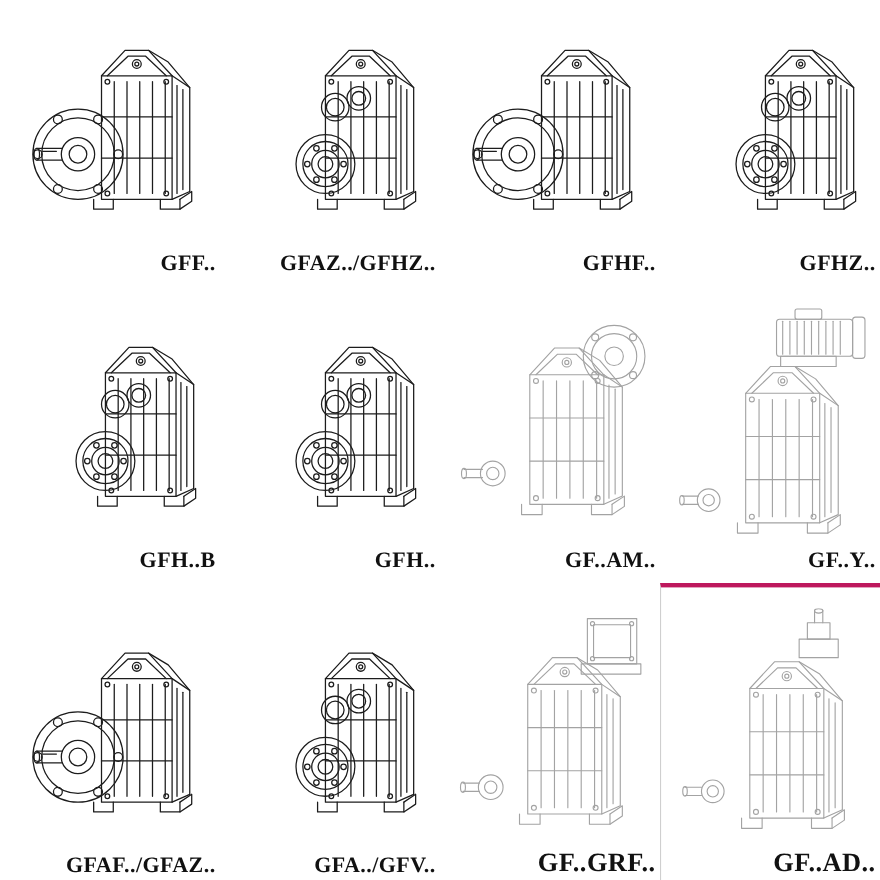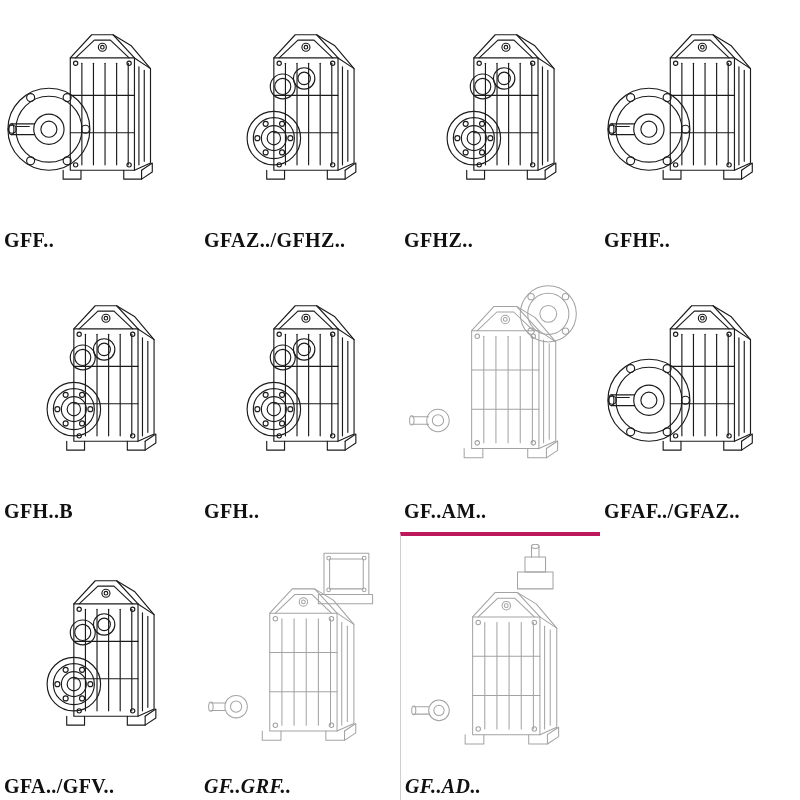--- a/index.html
+++ b/index.html
@@ -16,27 +16,26 @@
   }
   .grid {
     display: grid;
     grid-template-columns: repeat(4, 1fr);
     grid-template-rows: repeat(3, 1fr);
     width: 800px;
     height: 800px;
   }
   figure.cell {
     margin: 0;
-    padding: 8px 4px 10px 4px;
+    padding: 19px 4px 10px 4px;
     display: flex;
     flex-direction: column;
-    align-items: flex-start;
+    align-items: flex-end;
     justify-content: flex-end;
     box-sizing: border-box;
-    gap: 12px;
   }
   svg.art {
     flex: 1 1 auto;
     width: 170px;
     max-height: 205px;
     stroke: #1c1c1c;
     fill: none;
     stroke-width: 1.3;
     stroke-linecap: round;
     stroke-linejoin: round;
@@ -51,22 +50,21 @@
     font-weight: bold;
     font-size: 20px;
     letter-spacing: 0.4px;
     color: #111111;
     text-align: center;
     white-space: nowrap;
     line-height: 1.1;
     padding-top: 4px;
   }
   figcaption.label.large {
-    font-size: 20px;
-    font-style: italic;
+    font-size: 24px;
   }
   figure.cell.boxed {
     border-top: 4px solid #be185d;
     border-left: 1px solid #cfcfcf;
   }
   .defs-holder { position: absolute; width: 0; height: 0; overflow: hidden; }
 </style>
 </head>
 <body>
 
@@ -211,53 +209,59 @@
 
     <figure class="cell">
       <svg class="art" viewBox="0 0 190 230">
           <use href="#g-bore"></use>
         </svg>
       <figcaption class="label">GFAZ../GFHZ..</figcaption>
     </figure>
 
     <figure class="cell">
       <svg class="art" viewBox="0 0 190 230">
+          <use href="#g-flange"></use>
+        </svg>
+      <figcaption class="label">GFHF..</figcaption>
+    </figure>
+
+    <figure class="cell">
+      <svg class="art" viewBox="0 0 190 230">
           <use href="#g-bore"></use>
         </svg>
       <figcaption class="label">GFHZ..</figcaption>
     </figure>
 
     <figure class="cell">
       <svg class="art" viewBox="0 0 190 230">
-          <use href="#g-flange"></use>
-        </svg>
-      <figcaption class="label">GFHF..</figcaption>
-    </figure>
-
-    <figure class="cell">
-      <svg class="art" viewBox="0 0 190 230">
           <use href="#g-bore"></use>
         </svg>
       <figcaption class="label">GFH..B</figcaption>
     </figure>
 
     <figure class="cell">
       <svg class="art" viewBox="0 0 190 230">
           <use href="#g-bore"></use>
         </svg>
       <figcaption class="label">GFH..</figcaption>
     </figure>
 
     <figure class="cell">
       <svg class="art ghost" viewBox="0 0 190 230">
           <use href="#g-am"></use>
         </svg>
       <figcaption class="label">GF..AM..</figcaption>
     </figure>
 
+    <figure class="cell">
+      <svg class="art ghost" viewBox="0 0 190 230">
+          <use href="#g-y"></use>
+        </svg>
+      <figcaption class="label">GF..Y..</figcaption>
+    </figure>
 
     <figure class="cell">
       <svg class="art" viewBox="0 0 190 230">
           <use href="#g-flange"></use>
         </svg>
       <figcaption class="label">GFAF../GFAZ..</figcaption>
     </figure>
 
     <figure class="cell">
       <svg class="art" viewBox="0 0 190 230">

